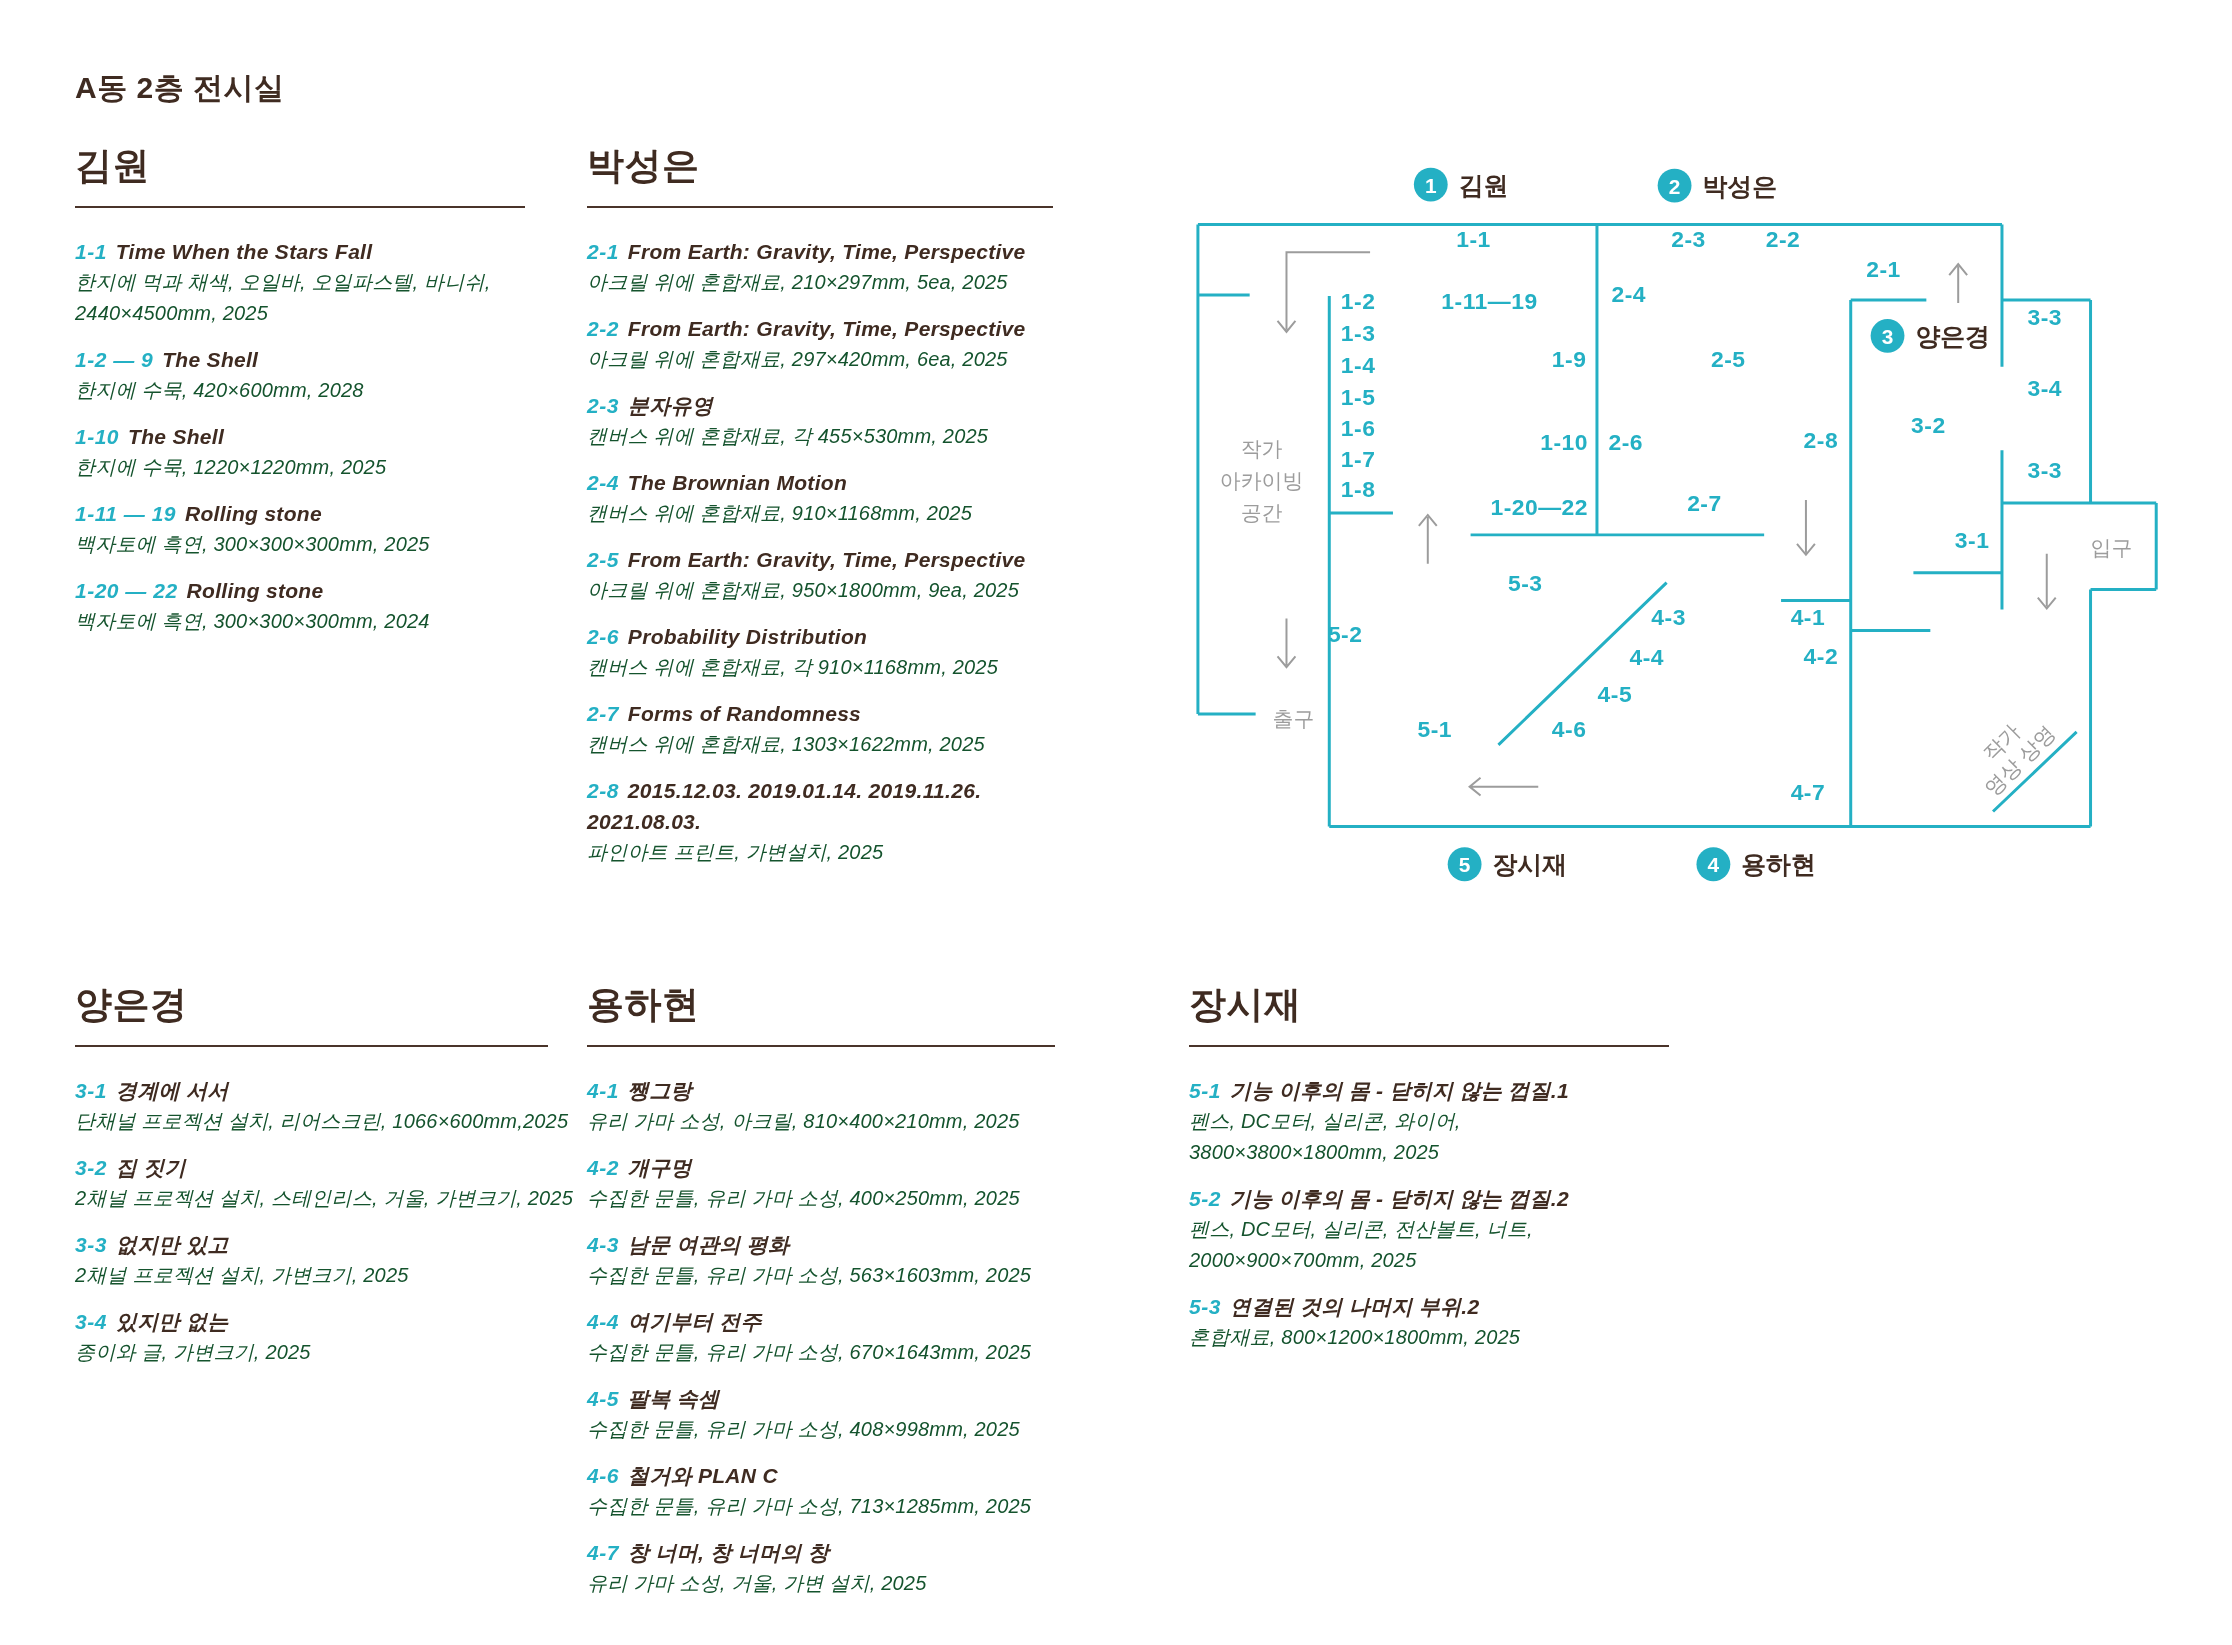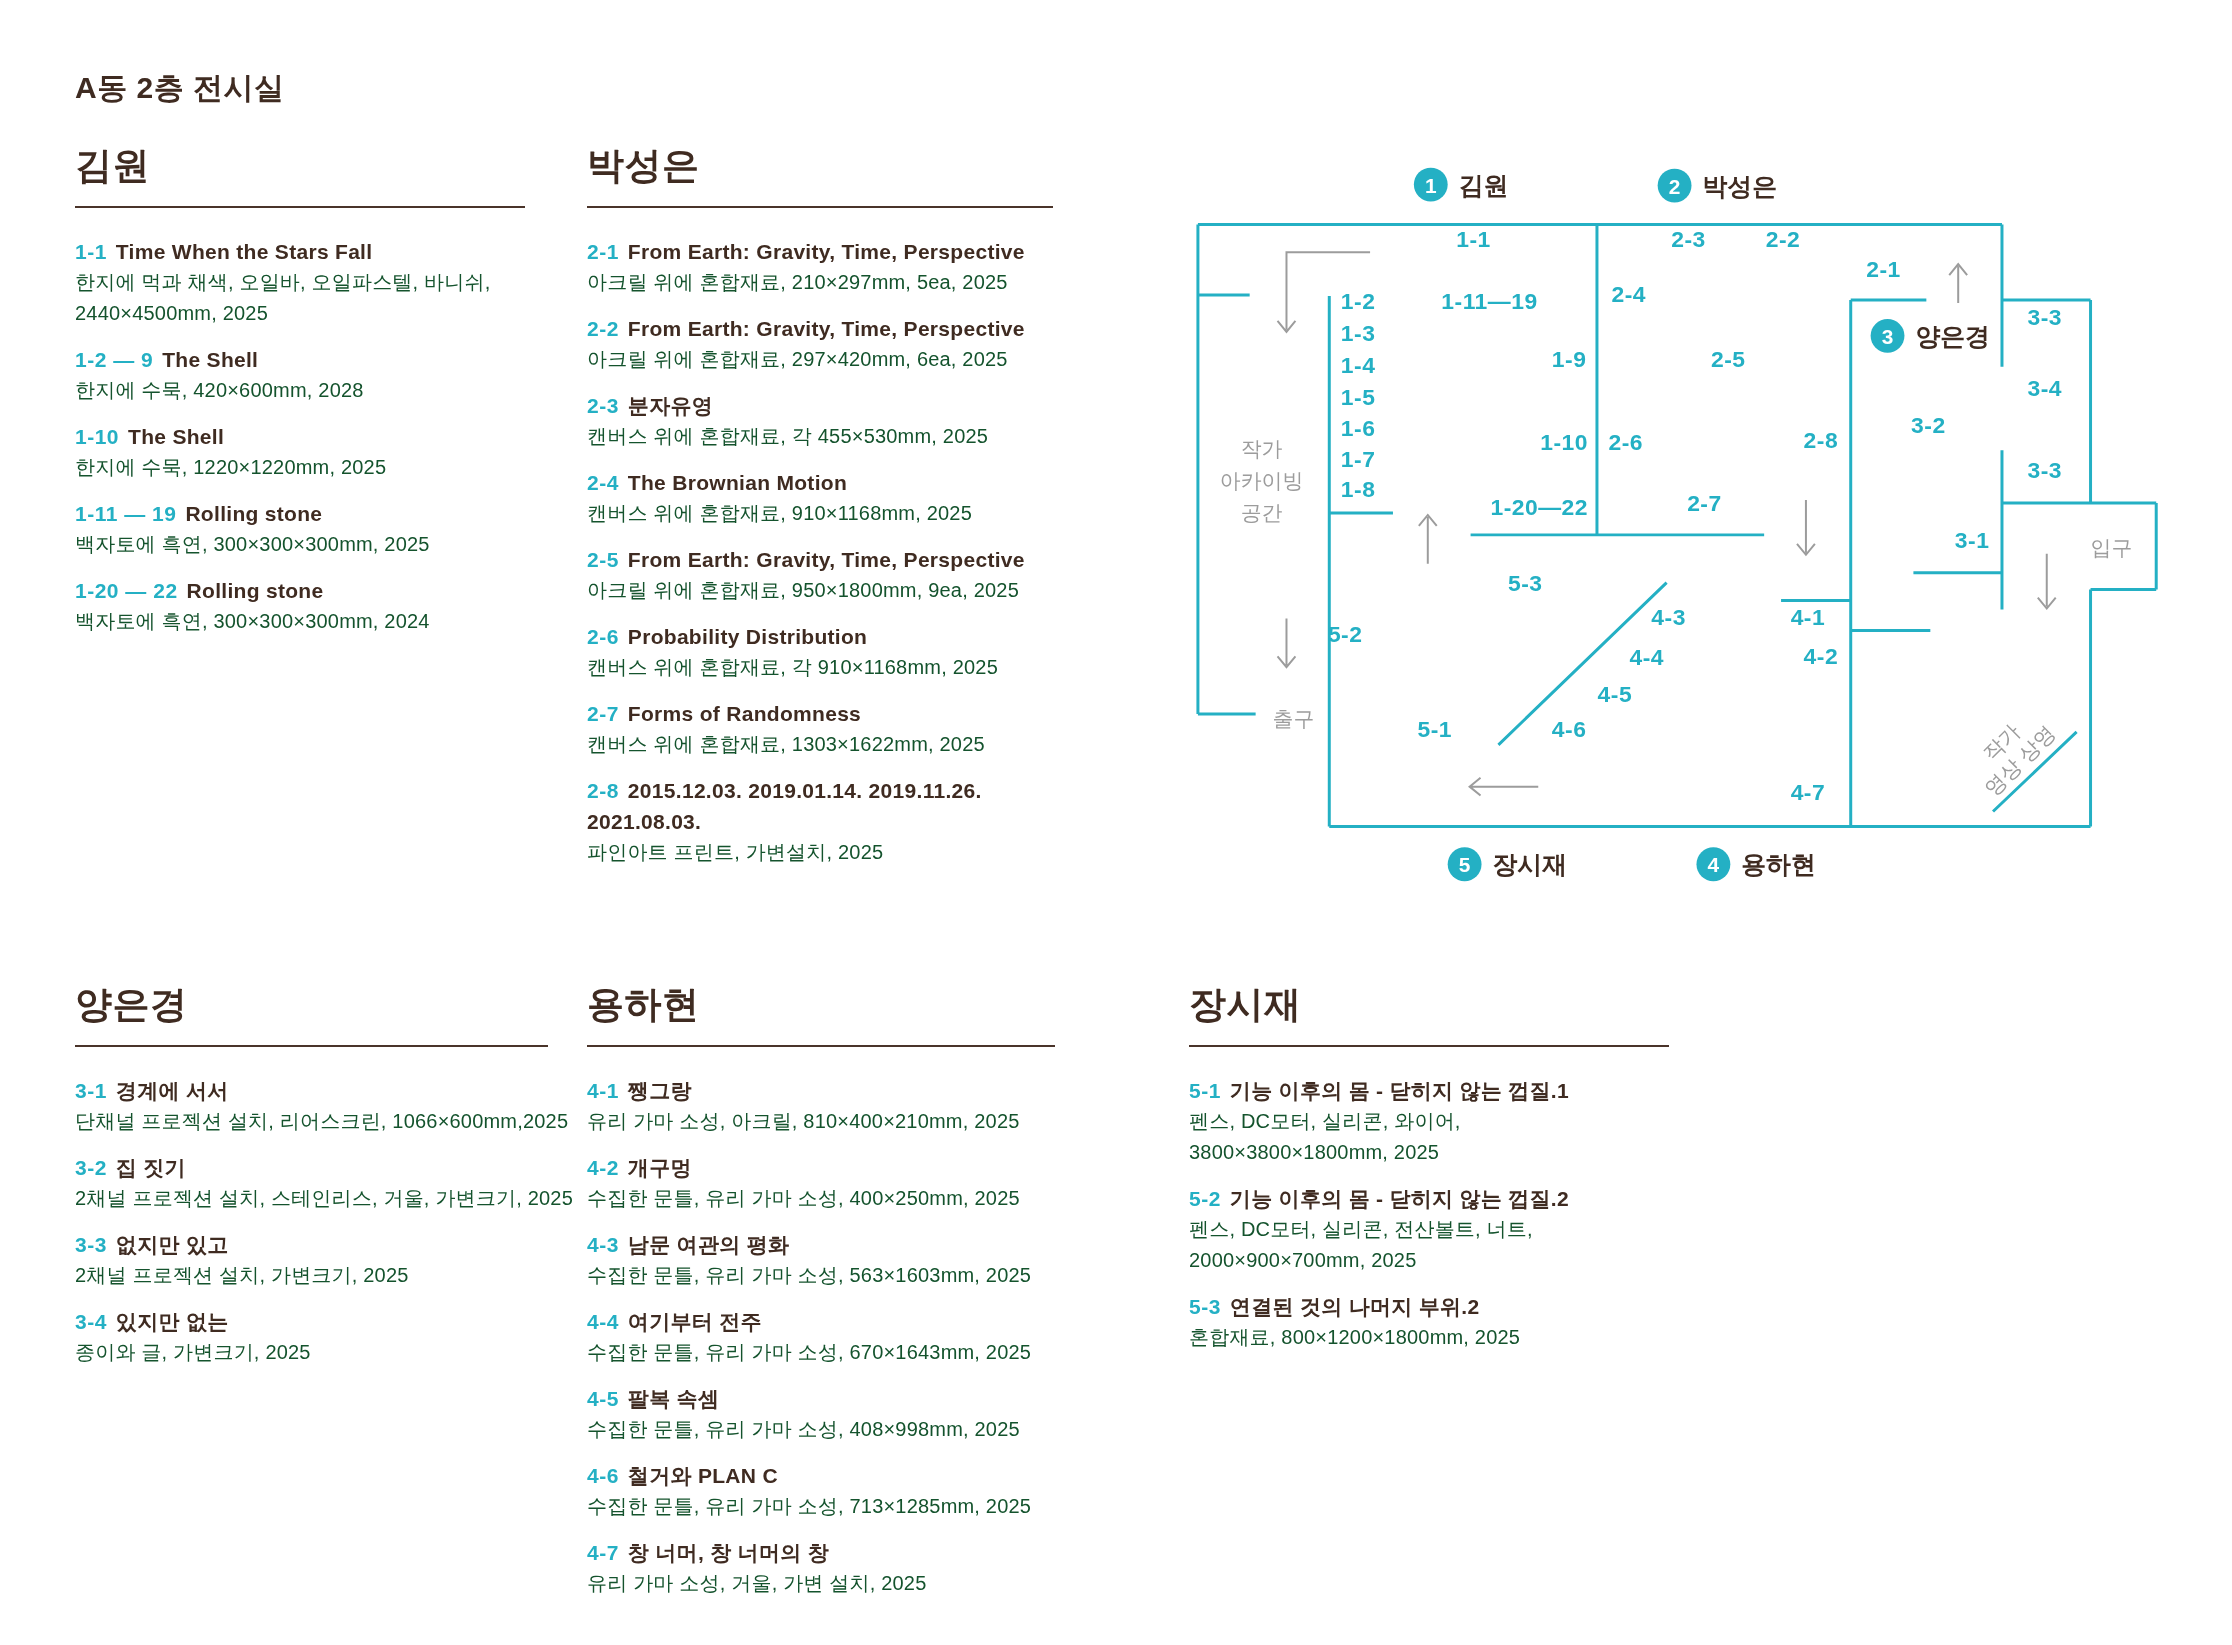--- a/index.html
+++ b/index.html
@@ -8,21 +8,21 @@
   .page-title{position:absolute;left:75px;top:68px;margin:0;font-size:30px;font-weight:700;
         color:#3f2b21;letter-spacing:0.5px;text-align:center;}
   .artist-section{position:absolute;}
   #sec0{left:75px;top:141px;width:450px;}
   #sec1{left:587px;top:141px;width:466px;}
   #sec2{left:75px;top:980px;width:473px;}
   #sec3{left:587px;top:980px;width:468px;}
   #sec4{left:1189px;top:980px;width:480px;}
   .artist-heading{margin:0 0 28px 0;font-size:37px;font-weight:700;color:#3f2b21;
         padding-bottom:15px;border-bottom:2px solid #4a342a;letter-spacing:0.5px;}
-  .entry{margin-bottom:15px;}
+  .entry{margin-bottom:15px;font-style:italic;}
   .entry-title-line{font-size:21px;line-height:31px;font-weight:700;color:#3f2b21;letter-spacing:0.3px;}
   .code{color:#24b0c4;font-weight:700;margin-right:9px;letter-spacing:0.5px;}
   .detail{font-size:20px;line-height:31px;color:#14532d;white-space:nowrap;letter-spacing:0.2px;}
   #plan{position:absolute;left:1144px;top:100px;width:1095px;height:816px;}
   .wall{stroke:#24b0c4;stroke-width:3;fill:none;}
   .arrow{stroke:#9c9c9c;stroke-width:2;fill:none;}
   .room-label{font:700 23px "Liberation Sans",sans-serif;fill:#24b0c4;text-anchor:middle;letter-spacing:.5px;}
   .gray-label{font:400 21px "Liberation Sans",sans-serif;fill:#9c9c9c;text-anchor:middle;}
   .legend-num{font:700 21px "Liberation Sans",sans-serif;fill:#ffffff;text-anchor:middle;}
   .legend-name{font:700 25px "Liberation Sans",sans-serif;fill:#3f2b21;}

